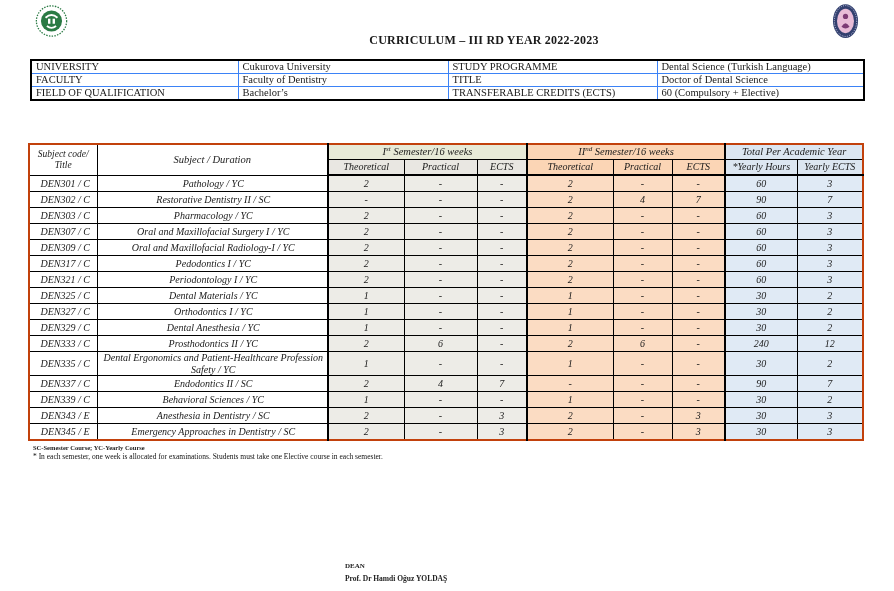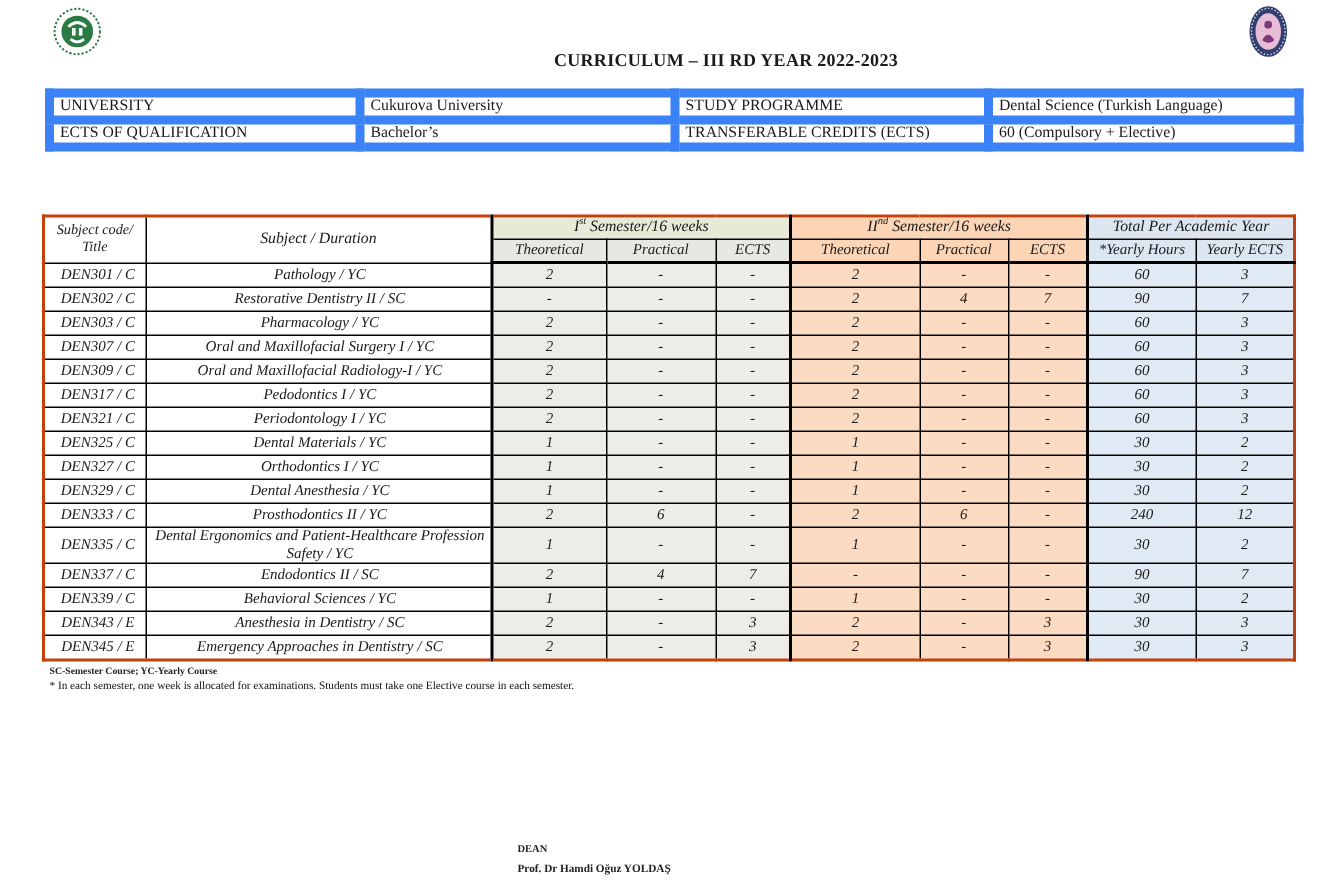--- a/index.html
+++ b/index.html
@@ -16,21 +16,21 @@
   }
   .logo-left  { position:absolute; left:35px; top:4px; }
   .logo-right { position:absolute; left:832px; top:3px; }
 
   
   .info-table {
     position:absolute; left:30px; top:59px; width:833px;
     border-collapse:collapse; table-layout:fixed; border:2px solid #000;
   }
   .info-table td {
-    border:6px solid #3b82f6; height:12px; padding:0 4px;
+    border:1px solid #3b82f6; height:12px; padding:0 4px;
     font-size:10.5px; line-height:12px; white-space:nowrap; overflow:hidden;
   }
 
   
   .main-table {
     position:absolute; left:28px; top:143px; width:834px;
     border-collapse:collapse; table-layout:fixed; border:2px solid #c2410c;
     font-size:10px;
     font-style:italic;
   }
@@ -101,21 +101,27 @@
         <col style="width:207px">
       </colgroup>
     <tbody>
       <tr>
         <td>UNIVERSITY</td>
         <td>Cukurova University</td>
         <td>STUDY PROGRAMME</td>
         <td>Dental Science (Turkish Language)</td>
       </tr>
       <tr>
-        <td>ECTS OF QUALIFICATION</td>
+        <td>FACULTY</td>
+        <td>Faculty of Dentistry</td>
+        <td>TITLE</td>
+        <td>Doctor of Dental Science</td>
+      </tr>
+      <tr>
+        <td>FIELD OF QUALIFICATION</td>
         <td>Bachelor’s</td>
         <td>TRANSFERABLE CREDITS (ECTS)</td>
         <td>60 (Compulsory + Elective)</td>
       </tr>
     </tbody>
   </table>
 
   <table class="main-table">
     <colgroup>
       <col style="width:68px">

